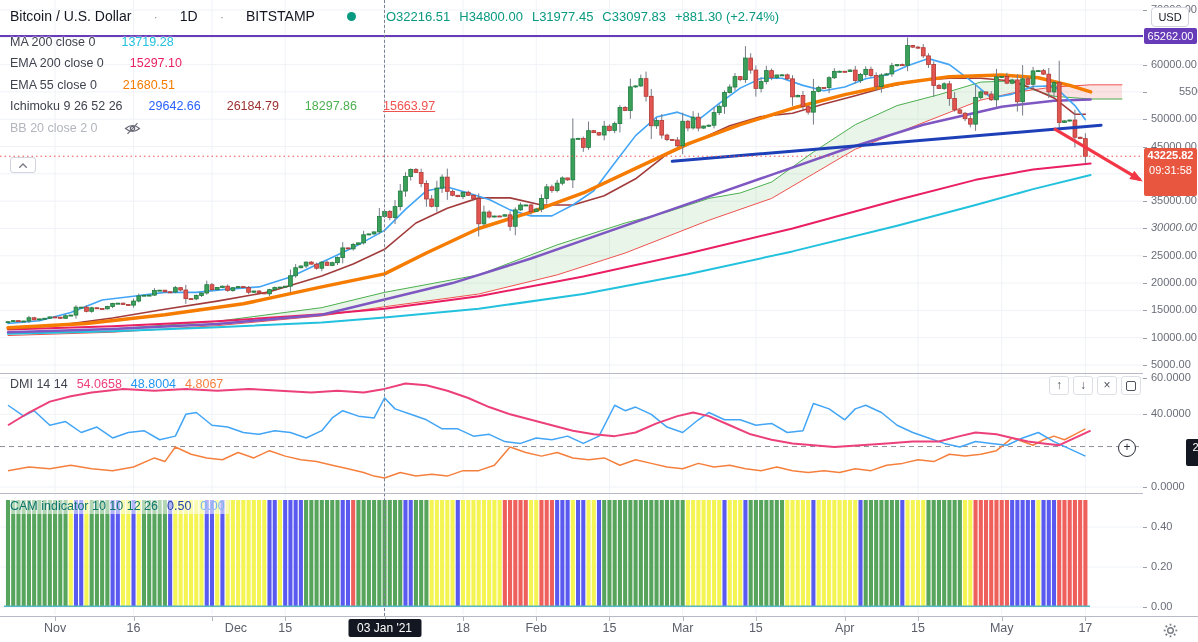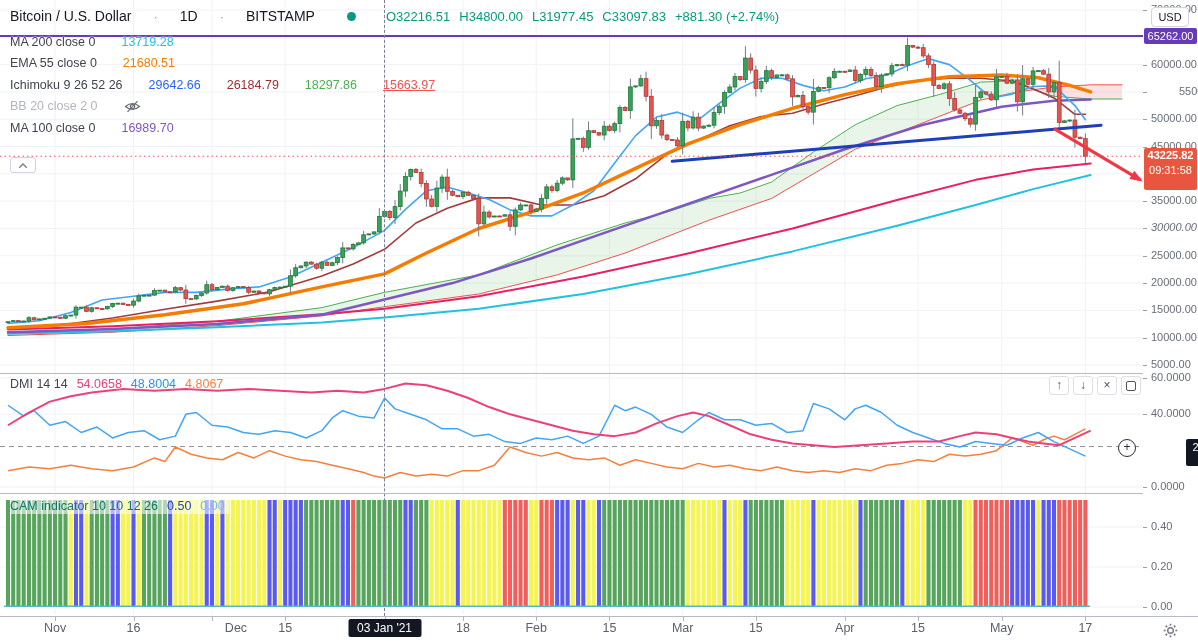--- a/index.html
+++ b/index.html
@@ -45,21 +45,21 @@
   .frame-ico{width:8px;height:8px;border:1.5px solid #50535e;border-radius:2px;display:inline-block;}
   
   .price-axis{position:absolute;left:1143px;top:0;width:55px;height:616px;background:#fff;z-index:7;}
   .ax-label{position:absolute;left:8px;font-size:11px;color:#696d78;white-space:nowrap;}
   .ax-tick{position:absolute;left:0;width:4px;height:1px;background:#9a9ea8;}
   .usd-btn{position:absolute;left:8px;top:7px;width:38px;height:20px;background:#fff;border:1px solid #d1d4dc;
            border-radius:4px;font-size:11px;color:#131722;padding:0;cursor:pointer;z-index:9;}
   .badge{position:absolute;left:1px;width:53px;color:#fff;font-size:11px;text-align:center;
          border-radius:2px;z-index:9;}
   .badge.hline{top:28px;height:16px;line-height:16px;}
-  .badge.last{top:148px;height:42px;line-height:15px;}
+  .badge.last{top:148px;height:48px;line-height:15px;}
   .badge.dmi{top:439px;height:27px;line-height:16px;margin-left:42px;}
   .plus-chip{position:absolute;left:-25px;top:439px;width:16px;height:16px;border:1.5px solid #2a2e39;
              border-radius:50%;background:#fff;color:#2a2e39;font-size:12px;line-height:14px;
              text-align:center;z-index:9;cursor:pointer;}
   
   .time-axis{position:absolute;left:0;top:617px;width:1198px;height:25px;background:#fff;z-index:7;}
   .t-label{position:absolute;top:4px;transform:translateX(-50%);font-size:12.5px;color:#5d606b;white-space:nowrap;}
   .t-label.badged{background:#131722;color:#fff;border-radius:2px;padding:2px 9px;top:2px;font-size:12px;}
   .t-tick{position:absolute;top:0;width:1px;height:4px;background:#b2b5be;}
   .gear-btn{position:absolute;left:1157px;top:3px;width:26px;height:20px;background:none;border:none;
@@ -815,43 +815,43 @@
       <span>+881.30 (+2.74%)</span>
     </span>
   </div>
 
   <div class="legend">
     <div class="legend-row">
       <span class="nm">MA 200 close 0</span>
       <span class="lv" style="color: rgb(34, 193, 221);">13719.28</span>
     </div>
     <div class="legend-row">
+      <span class="nm">EMA 200 close 0</span>
+      <span class="lv" style="color: rgb(233, 30, 99);">15297.10</span>
+    </div>
+    <div class="legend-row">
       <span class="nm">EMA 55 close 0</span>
       <span class="lv" style="color: rgb(245, 124, 0);">21680.51</span>
     </div>
     <div class="legend-row">
       <span class="nm">Ichimoku 9 26 52 26</span>
       <span class="lv" style="color: rgb(41, 98, 255);">29642.66</span>
       <span class="lv" style="color: rgb(156, 47, 47);">26184.79</span>
       <span class="lv" style="color: rgb(76, 175, 80);">18297.86</span>
       <span class="lv" style="color: rgb(239, 83, 80); text-decoration: underline;">15663.97</span>
     </div>
     <div class="legend-row off">
       <span class="nm">BB 20 close 2 0</span>
       <span style="display:inline-flex;">
         <svg width="17" height="13" viewBox="0 0 16 13">
           <path d="M1 6.5 Q8 0.5 15 6.5 Q8 12.5 1 6.5 Z" fill="none" stroke="#6a6d78" stroke-width="1.2"></path>
           <circle cx="8" cy="6.5" r="2.2" fill="none" stroke="#6a6d78" stroke-width="1.2"></circle>
           <line x1="3" y1="11.8" x2="13" y2="1.2" stroke="#6a6d78" stroke-width="1.2"></line>
         </svg>
       </span>
-    </div>
-    <div class="legend-row">
-      <span class="nm">MA 100 close 0</span>
-      <span class="lv" style="color: rgb(126, 87, 194);">16989.70</span>
     </div>
   </div>
 
   <button class="collapse-btn">
     <svg width="12" height="9" viewBox="0 0 16 12">
       <polyline points="3,9 8,4 13,9" fill="none" stroke="#787b86" stroke-width="1.8"></polyline>
     </svg>
   </button>
 
   <div class="dmi-legend">

